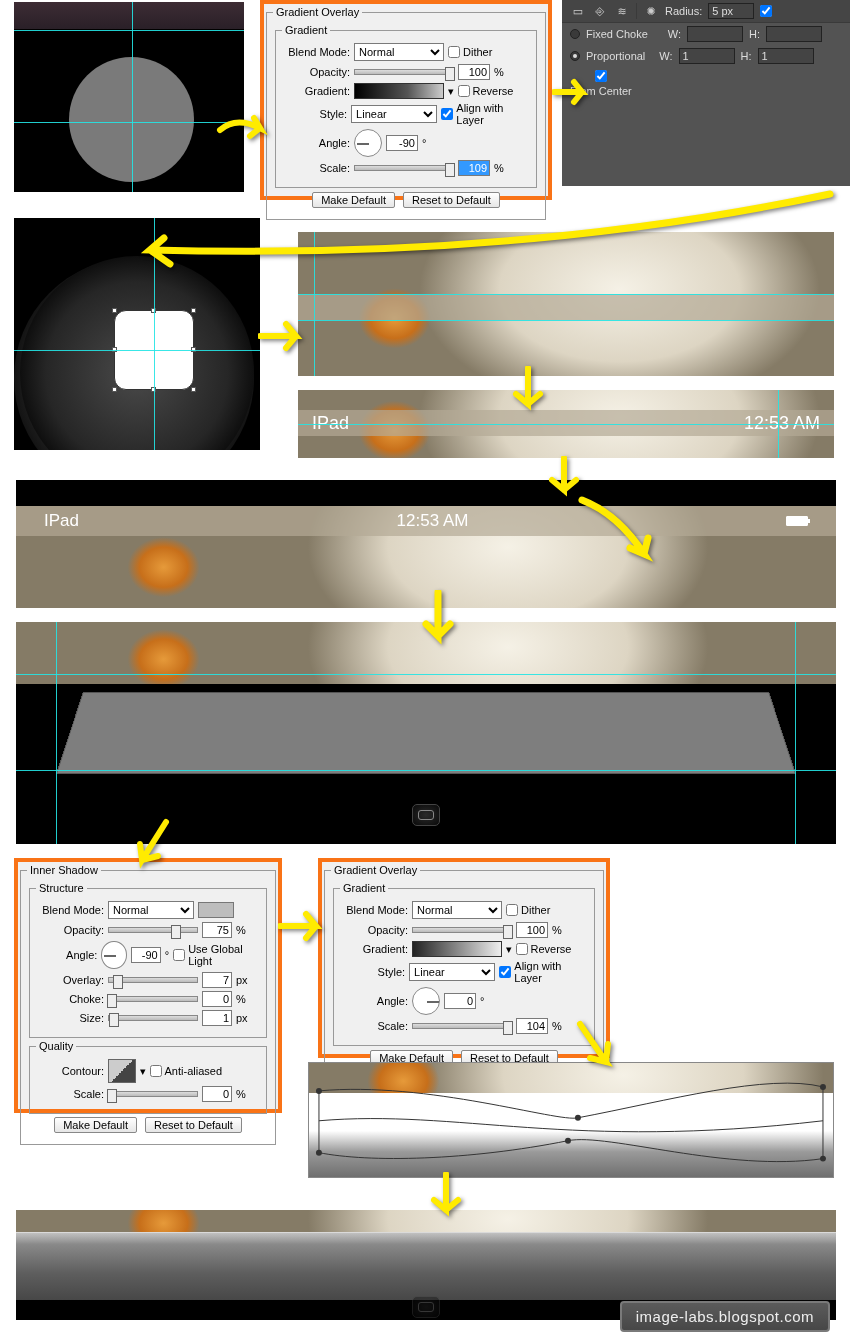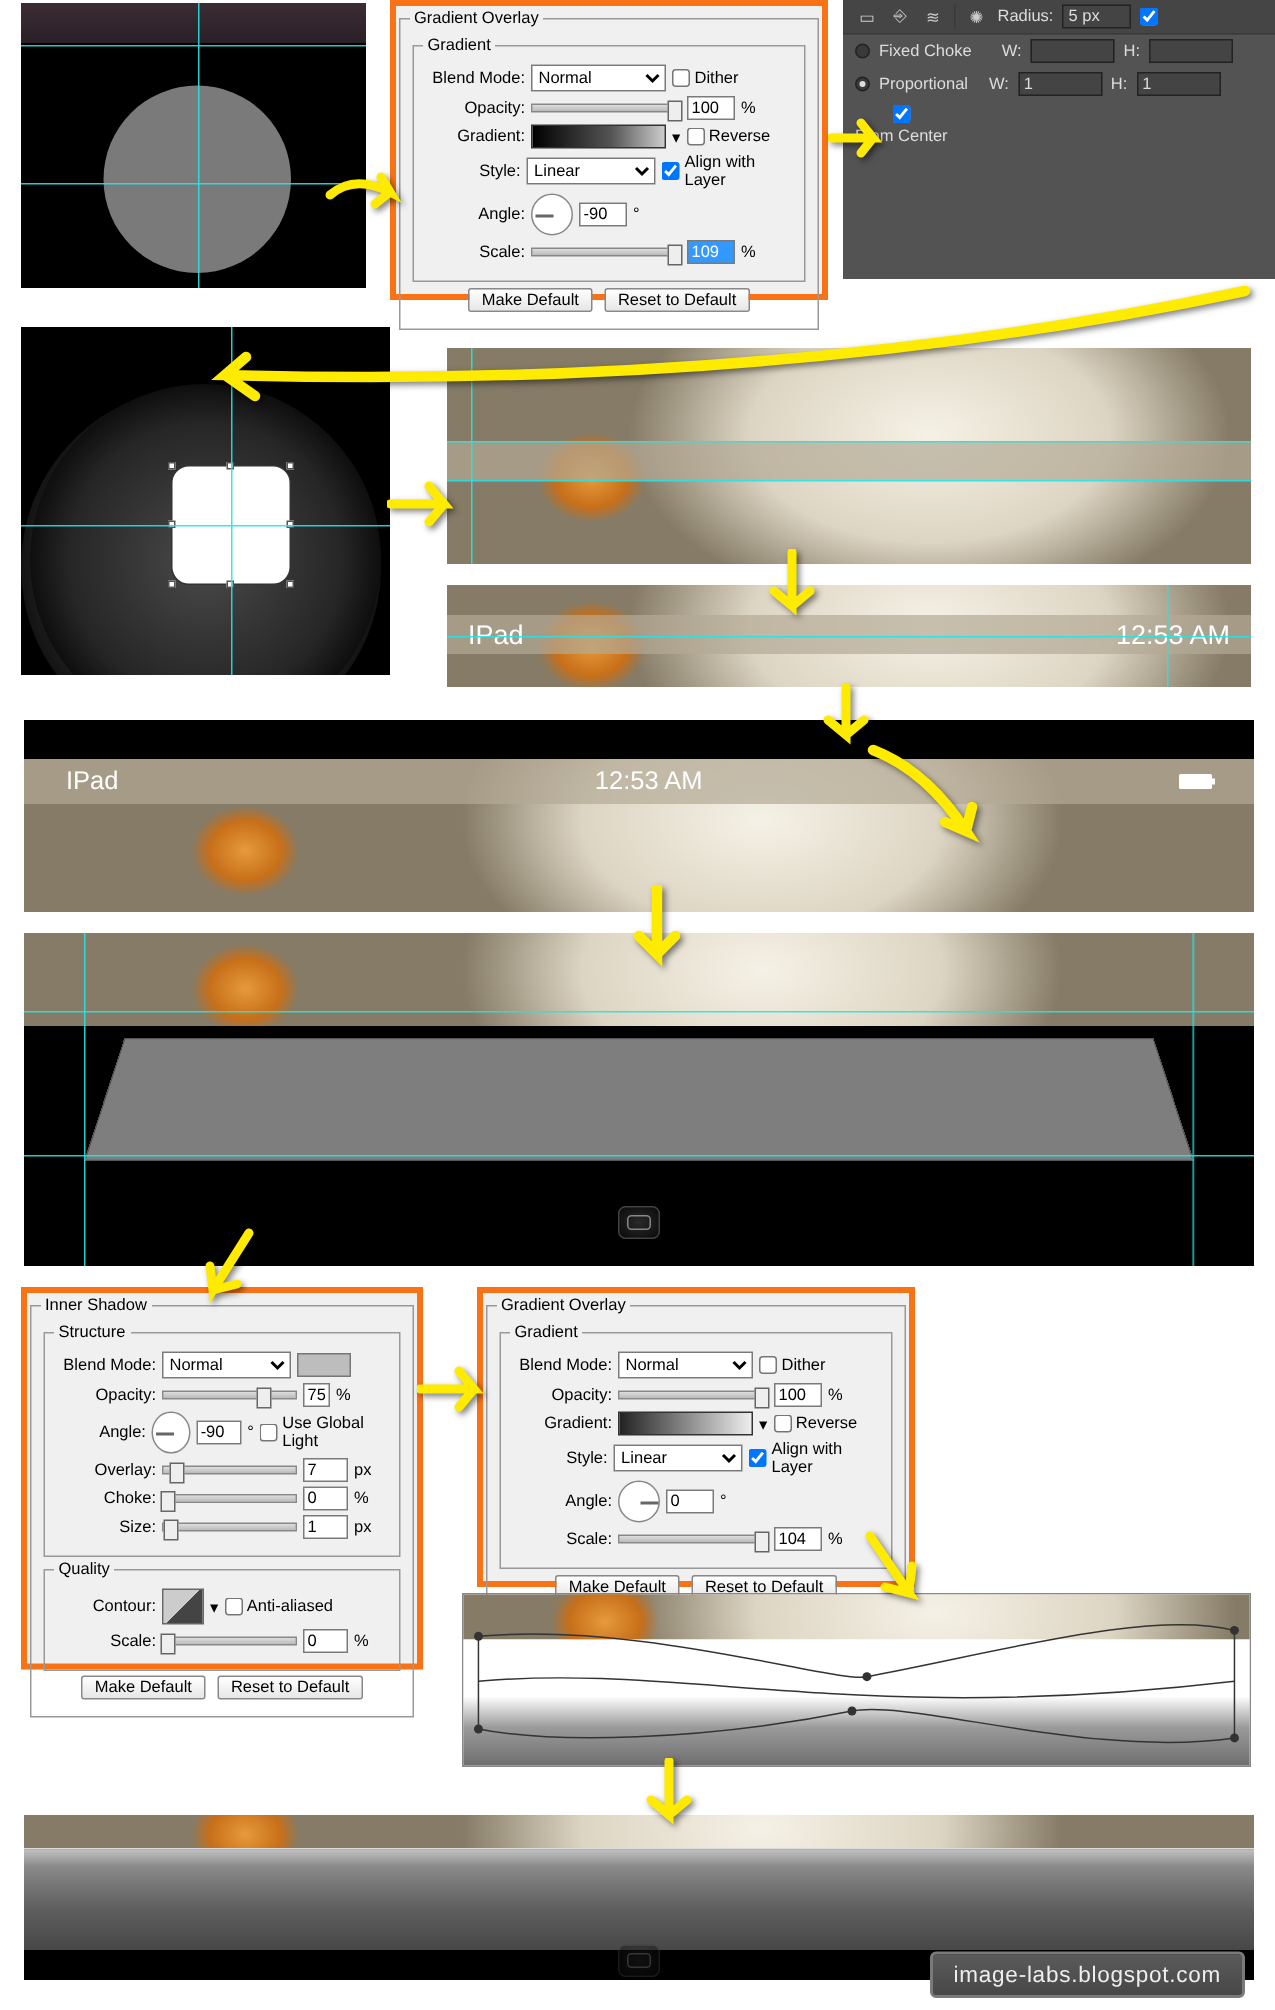--- a/index.html
+++ b/index.html
@@ -4,21 +4,21 @@
 <style>
   *{box-sizing:border-box;margin:0;padding:0;}
   body{width:850px;height:1340px;background:#fff;font-family:Tahoma,Arial,sans-serif;font-size:11px;color:#000;position:relative;overflow:hidden;}
   .abs{position:absolute;}
   .panel{position:absolute;background:#f0f0f0;border:4px solid #f97316;}
   fieldset{border:1px solid #999;padding:4px 6px 8px 6px;margin:2px;}
   fieldset>legend{font-size:11px;padding:0 3px;}
   .row{display:flex;align-items:center;margin:3px 0;gap:4px;}
   .lbl{width:68px;text-align:right;font-size:11px;}
   select{font-size:11px;height:18px;border:1px solid #7a7a7a;background:#fff;}
-  input[type=text]{font-size:11px;height:16px;border:1px solid #7a7a7a;padding:0 2px;background:#fff;}
+  input[type=text]{font-size:11px;height:16px;border:1px solid #7a7a7a;padding:0 2px;background:#fff;text-align:right;}
   input.sel{background:#3399ff;color:#fff;}
   .slider{height:6px;flex:1;background:linear-gradient(#ddd,#bbb);border:1px solid #888;position:relative;}
   .slider:after{content:'';position:absolute;top:-3px;width:8px;height:12px;background:#eee;border:1px solid #666;}
   .slider.s100:after{right:-2px;}
   .slider.s75:after{left:70%;}
   .slider.s0:after{left:-2px;}
   .slider.s7:after{left:5%;}
   .slider.s1:after{left:0;}
   .gradswatch{width:90px;height:16px;background:linear-gradient(90deg,#000 0%,#555 60%,#ccc 100%);border:1px solid #333;}
   .gradswatch2{width:90px;height:16px;background:linear-gradient(90deg,#222 0%,#888 50%,#eee 100%);border:1px solid #333;}
@@ -225,21 +225,21 @@
     <fieldset>
         <legend>Structure</legend>
       <div class="row">
           <span class="lbl">Blend Mode:</span>
         <select style="width:86px;"><option>Normal</option></select>
         <div class="colorswatch"></div>
       </div>
       <div class="row">
           <span class="lbl">Opacity:</span>
         <div class="slider s75" style="width:90px;flex:none;"></div>
-        <input type="text" style="width: 18px;" value="75">
+        <input type="text" style="width: 30px;" value="75">
           <span>%</span>
       </div>
       <div class="row">
           <span class="lbl">Angle:</span>
         <div class="angle aNeg90"></div>
         <input type="text" style="width: 30px;" value="-90">
           <span>°</span>
         <label class="cb">
             <input type="checkbox" style="">
             <span>Use Global Light</span>

